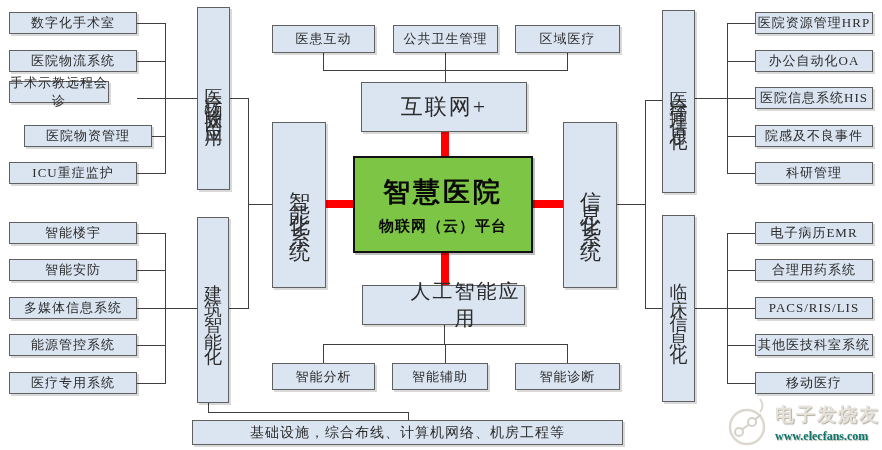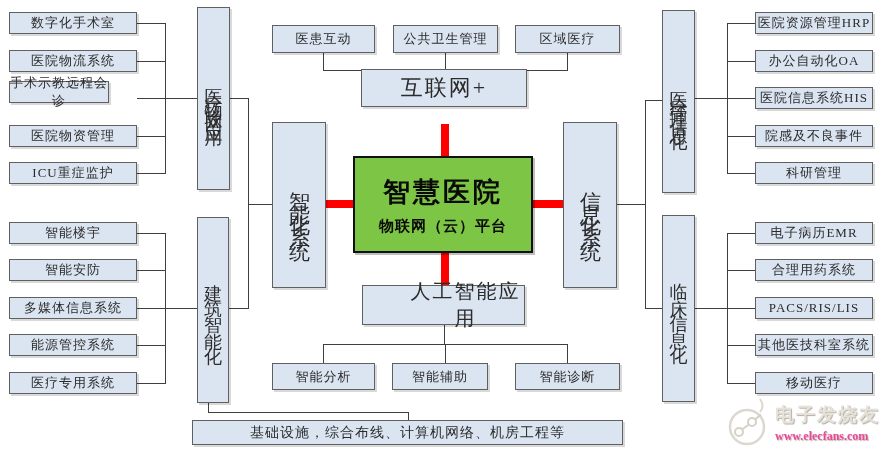--- a/index.html
+++ b/index.html
@@ -25,21 +25,21 @@
   .green{
     background:#7dc544;border:2px solid #111111;flex-direction:column;
     box-shadow:2px 2px 0 rgba(0,0,0,0.25);
   }
   .green .t1{font-size:27px;font-weight:bold;letter-spacing:3px;color:#0a0a0a;}
   .green .t2{font-size:15px;font-weight:bold;margin-top:7px;letter-spacing:1px;color:#0a0a0a;}
   .wm{position:absolute;left:727px;top:397px;width:155px;height:52px;display:flex;align-items:center;}
   .wm-txt{display:flex;flex-direction:column;margin-left:4px;}
   .wm-brand{font-size:19px;font-weight:bold;color:#e6e2da;letter-spacing:2px;
     text-shadow:1px 1px 1px #b3afa5,-1px -1px 1px #ffffff;}
-  .wm-url{font-size:12px;font-weight:bold;color:#ec4899;margin-top:1px;
+  .wm-url{font-size:12px;font-weight:bold;color:#0f766e;margin-top:1px;
     text-shadow:1px 1px 1px #bdb9af,-1px -1px 1px #ffffff;}
 </style>
 </head>
 <body>
 
 <div class="canvas">
 
   <div class="line" style="left:137px;top:23px;width:28px;height:1px"></div>
   <div class="line" style="left:137px;top:61px;width:28px;height:1px"></div>
   <div class="line" style="left:137px;top:98px;width:28px;height:1px"></div>
@@ -98,21 +98,21 @@
   <div class="line" style="left:408px;top:412px;width:1px;height:8px"></div>
 
   <div class="red" style="left:441px;top:124px;width:8px;height:33px"></div>
   <div class="red" style="left:441px;top:253px;width:8px;height:33px"></div>
   <div class="red" style="left:326px;top:200px;width:27px;height:8px"></div>
   <div class="red" style="left:533px;top:200px;width:30px;height:8px"></div>
 
   <div class="box sm" style="left:9px;top:12px;width:128px;height:22px">数字化手术室</div>
   <div class="box sm" style="left:9px;top:50px;width:128px;height:22px">医院物流系统</div>
   <div class="box sm" style="left:9px;top:81px;width:100px;height:22px">手术示教远程会诊</div>
-  <div class="box sm" style="left:9px;top:125px;width:128px;height:22px">医院物资管理</div>
+  <div class="box sm" style="left:24px;top:125px;width:128px;height:22px">医院物资管理</div>
   <div class="box sm" style="left:9px;top:162px;width:128px;height:22px">ICU重症监护</div>
 
   <div class="box sm" style="left:9px;top:222px;width:128px;height:22px">智能楼宇</div>
   <div class="box sm" style="left:9px;top:259px;width:128px;height:22px">智能安防</div>
   <div class="box sm" style="left:9px;top:297px;width:128px;height:22px">多媒体信息系统</div>
   <div class="box sm" style="left:9px;top:334px;width:128px;height:22px">能源管控系统</div>
   <div class="box sm" style="left:9px;top:372px;width:128px;height:22px">医疗专用系统</div>
 
   <div class="box" style="left:197px;top:7px;width:33px;height:183px">
     <span class="vtext v7">医疗物联网应用</span>
@@ -125,21 +125,21 @@
     <span class="vtext vsys">智能化系统</span>
   </div>
   <div class="box" style="left:563px;top:122px;width:54px;height:166px">
     <span class="vtext vsys">信息化系统</span>
   </div>
 
   <div class="box sm" style="left:272px;top:25px;width:103px;height:28px">医患互动</div>
   <div class="box sm" style="left:393px;top:25px;width:105px;height:28px">公共卫生管理</div>
   <div class="box sm" style="left:515px;top:25px;width:105px;height:28px">区域医疗</div>
 
-  <div class="box big" style="left:361px;top:69px;width:166px;height:38px">互联网+</div>
+  <div class="box big" style="left:361px;top:82px;width:166px;height:50px">互联网+</div>
 
   <div class="box green" style="left:353px;top:156px;width:180px;height:97px">
     <span class="t1">智慧医院</span>
     <span class="t2">物联网（云）平台</span>
   </div>
 
   <div class="box ai" style="left:362px;top:285px;width:163px;height:40px">人工智能应用</div>
 
   <div class="box sm" style="left:272px;top:363px;width:103px;height:27px">智能分析</div>
   <div class="box sm" style="left:392px;top:363px;width:96px;height:27px">智能辅助</div>

